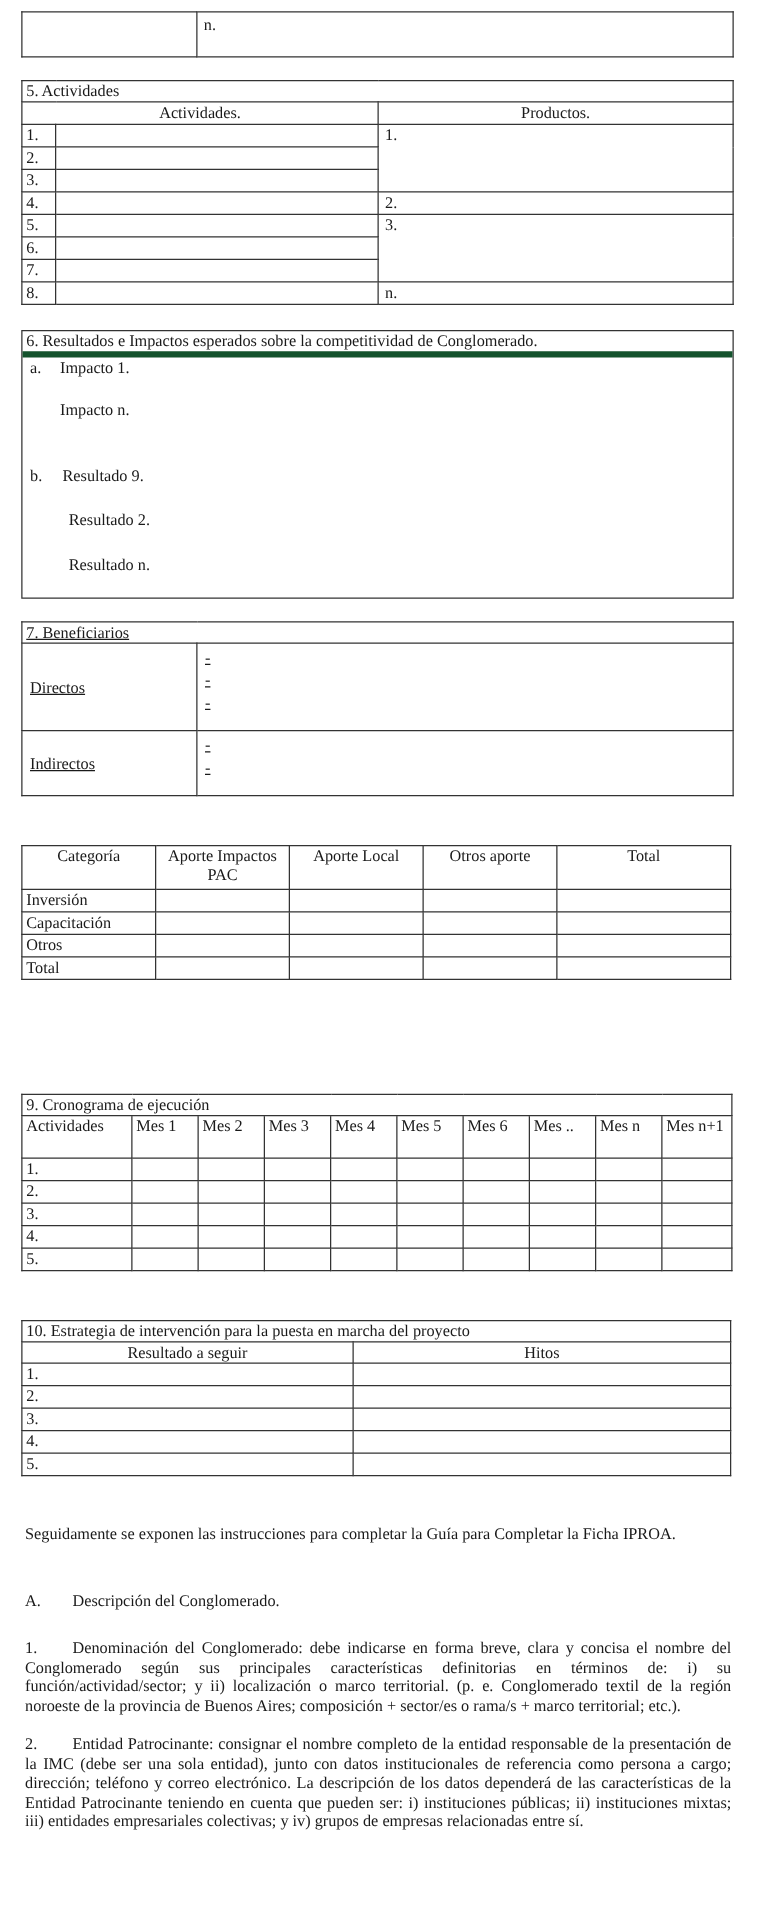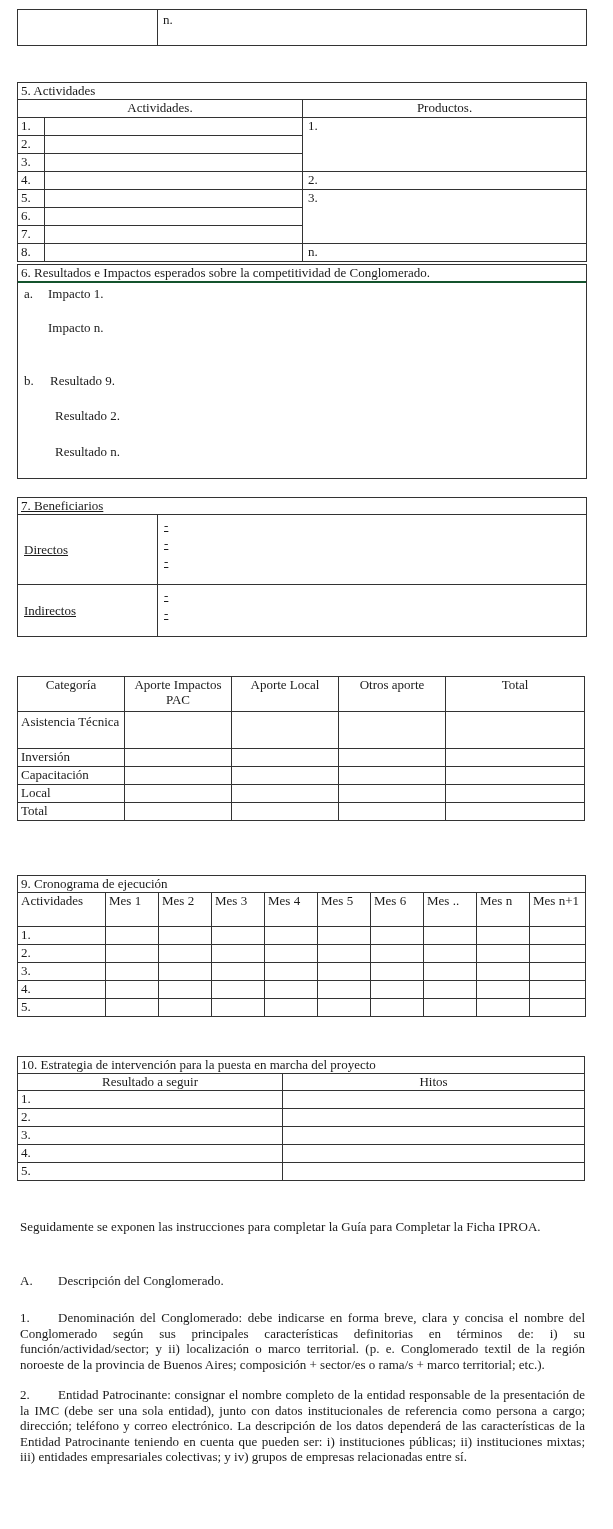--- a/index.html
+++ b/index.html
@@ -21,21 +21,21 @@
       <col>
     </colgroup>
   <tbody>
       <tr style="height:36px">
     <td></td>
     <td style="padding-left:5px; padding-top:2px;">n.</td>
   </tr>
 </tbody>
   </table>
 
-<table style="left:17px; top:64px; width:570px;margin-top:18px;">
+<table style="left:17px; top:64px; width:570px;">
   <colgroup>
       <col style="width:27px">
       <col style="width:258px">
       <col>
     </colgroup>
   <tbody>
       <tr style="height:17px">
         <td colspan="3" class="title-cell">5.  Actividades</td>
       </tr>
   <tr style="height:18px">
@@ -75,21 +75,21 @@
       </tr>
   <tr style="height:18px">
         <td>8.</td>
         <td></td>
         <td style="padding-left:5px;">n.</td>
       </tr>
 </tbody>
   </table>
 
 <div class="abs" style="left:17px; top:264px; width:568px; height:213px; border:1px solid #333;">
-  <div style="height:16px; border-bottom:2px solid #14532d; padding-left:3px; line-height:16px;">6.  Resultados e Impactos esperados sobre la competitividad de Conglomerado.</div>
+  <div style="height:16px; border-bottom:5px solid #14532d; padding-left:3px; line-height:16px;">6.  Resultados e Impactos esperados sobre la competitividad de Conglomerado.</div>
   <div class="abs" style="left:6px; top:21px;">a.</div>
   <div class="abs" style="left:30px; top:21px;">Impacto 1.</div>
   <div class="abs" style="left:30px; top:55px;">Impacto n.</div>
   <div class="abs" style="left:6px; top:108px;">b.</div>
   <div class="abs" style="left:32px; top:108px;">Resultado 9.</div>
   <div class="abs" style="left:37px; top:143px;">Resultado 2.</div>
   <div class="abs" style="left:37px; top:179px;">Resultado n.</div>
 </div>
 
 <table style="left:17px; top:497px; width:570px;text-decoration:underline;">
@@ -128,43 +128,36 @@
       <col>
     </colgroup>
   <tbody>
   <tr style="height:35px">
     <th>Categoría</th>
     <th>Aporte Impactos PAC</th>
     <th>Aporte Local</th>
     <th>Otros aporte</th>
     <th>Total</th>
   </tr>
-  <tr style="height:37px">
-    <td style="padding-top:2px;">Asistencia Técnica</td>
-    <td></td>
-        <td></td>
-        <td></td>
-        <td></td>
-  </tr>
   <tr style="height:18px">
     <td>Inversión</td>
     <td></td>
         <td></td>
         <td></td>
         <td></td>
   </tr>
   <tr style="height:18px">
     <td>Capacitación</td>
     <td></td>
         <td></td>
         <td></td>
         <td></td>
   </tr>
   <tr style="height:18px">
-    <td>Local</td>
+    <td>Otros</td>
     <td></td>
         <td></td>
         <td></td>
         <td></td>
   </tr>
   <tr style="height:18px">
     <td>Total</td>
     <td></td>
         <td></td>
         <td></td>

